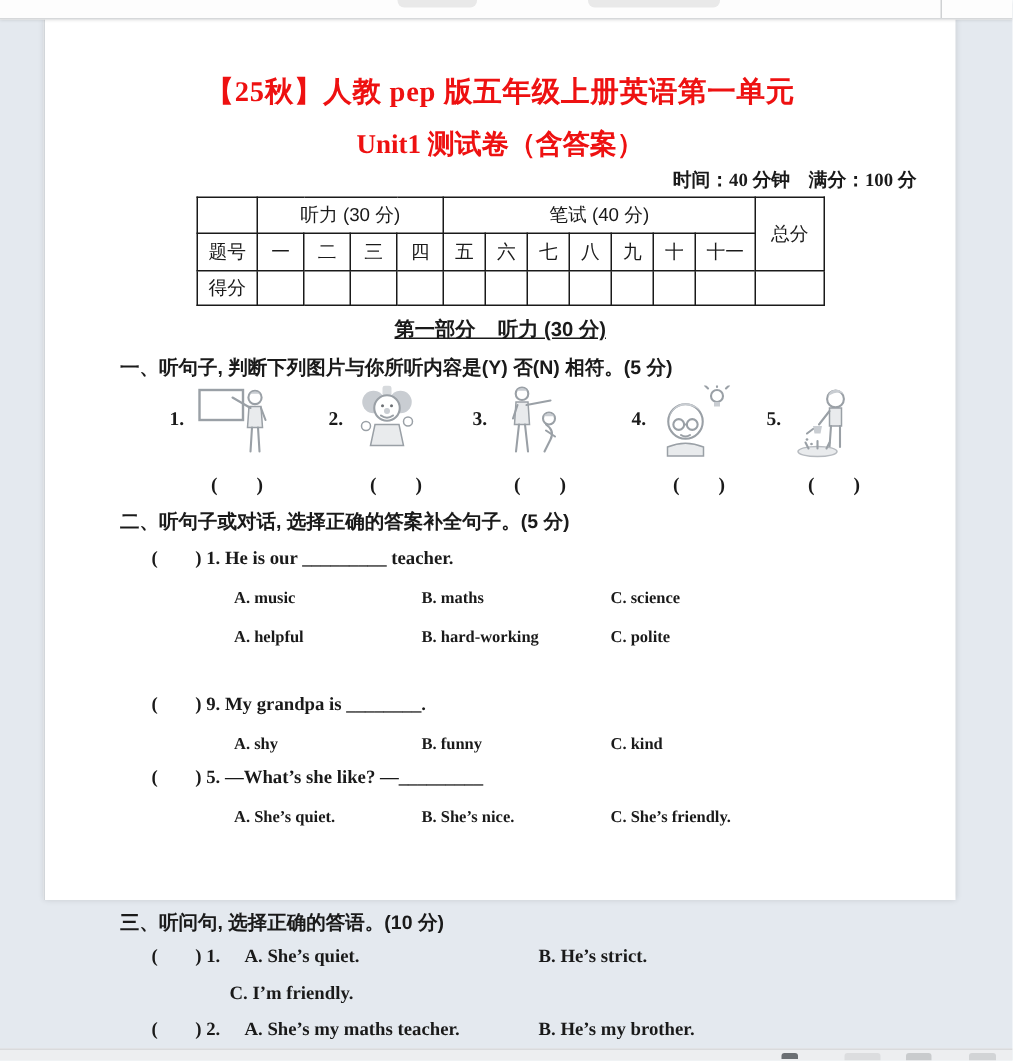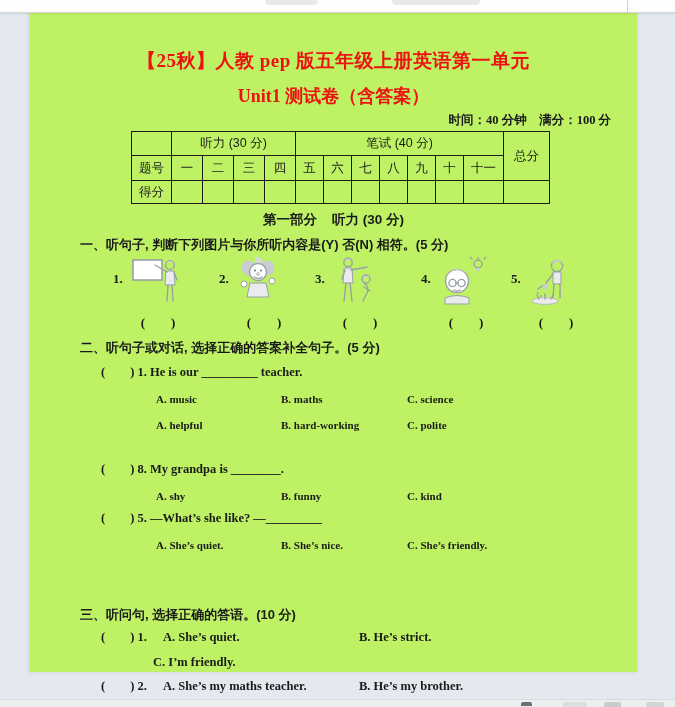--- a/index.html
+++ b/index.html
@@ -24,42 +24,42 @@
     position:absolute;left:0;bottom:0;width:675px;height:7px;
     background:#edeef0;border-top:1px solid #d9dadc;z-index:5;
   }
   .bottombar .bicon{position:absolute;top:2px;border-radius:2px 2px 0 0;}
   .bi1{left:521px;width:11px;height:4px;background:#6b6f73;}
   .bi2{left:563px;width:24px;height:5px;background:#dcdddf;}
   .bi3{left:604px;width:17px;height:5px;background:#c9cbcd;}
   .bi4{left:646px;width:18px;height:5px;background:#d2d4d6;}
   
   .page{
-    position:absolute;left:29px;top:12px;width:607px;height:660px;
-    background:#bef264;box-shadow:0 0 4px rgba(0,0,0,.12);
+    position:absolute;left:29px;top:12px;width:607px;height:588px;
+    background:#ffffff;box-shadow:0 0 4px rgba(0,0,0,.12);
     border-left:1px solid #d2d6da;
   }
   .abs{position:absolute;}
   .pre{white-space:pre;}
   .title1{top:36px;left:0;width:100%;text-align:center;font-size:19px;font-weight:700;letter-spacing:.5px;}
   .title2{top:72px;left:0;width:100%;text-align:center;font-size:18px;font-weight:700;}
   .meta{top:100px;right:26px;font-size:12.5px;font-weight:700;}
   
   .scoretable-wrap{top:119px;left:101px;}
   table.score{border-collapse:collapse;table-layout:fixed;}
   table.score td{
     border:1.5px solid #1a1a1a;text-align:center;vertical-align:middle;
     font-size:12.5px;font-weight:400;padding:0;
     font-family:"Liberation Sans","DejaVu Sans",sans-serif;
   }
   tr.r1 td{height:23px;}
   tr.r2 td{height:24px;}
   tr.r3 td{height:22px;}
   .part-heading{top:199px;left:0;width:100%;text-align:center;font-size:13.5px;font-weight:700;
-    font-family:"Liberation Sans","DejaVu Sans",sans-serif;}
+    font-family:"Liberation Sans","DejaVu Sans",sans-serif;text-decoration:underline;}
   .sec-title{font-size:13px;font-weight:700;font-family:"Liberation Sans","DejaVu Sans",sans-serif;}
   .sec1-title{top:224px;left:50px;}
   .sec2-title{top:327px;left:50px;}
   .sec3-title{top:594px;left:50px;}
   
   .pic-item{position:absolute;top:245px;width:104px;height:78px;}
   .pic-row{display:flex;align-items:flex-start;height:50px;}
   .pic-num{font-size:13px;font-weight:700;margin-top:14px;width:18px;}
   .pic-bracket{margin-left:12px;margin-top:8px;width:66px;text-align:center;
     font-size:13px;font-weight:700;white-space:pre;}
@@ -269,21 +269,21 @@
           </div>
         </div>
         <div class="sec2-q">
           <div class="q-opts">
             <span class="o-a">A. helpful</span>
             <span class="o-b">B. hard-working</span>
             <span class="o-c">C. polite</span>
           </div>
         </div>
         <div class="sec2-q">
-          <div class="q-stem">(        ) 8. My grandpa is ________.</div>
+          <div class="q-stem">(        ) 9. My grandpa is ________.</div>
           <div class="q-opts">
             <span class="o-a">A. shy</span>
             <span class="o-b">B. funny</span>
             <span class="o-c">C. kind</span>
           </div>
         </div>
         <div class="sec2-q">
           <div class="q-stem">(        ) 5. —What’s she like? —_________</div>
           <div class="q-opts">
             <span class="o-a">A. She’s quiet.</span>

